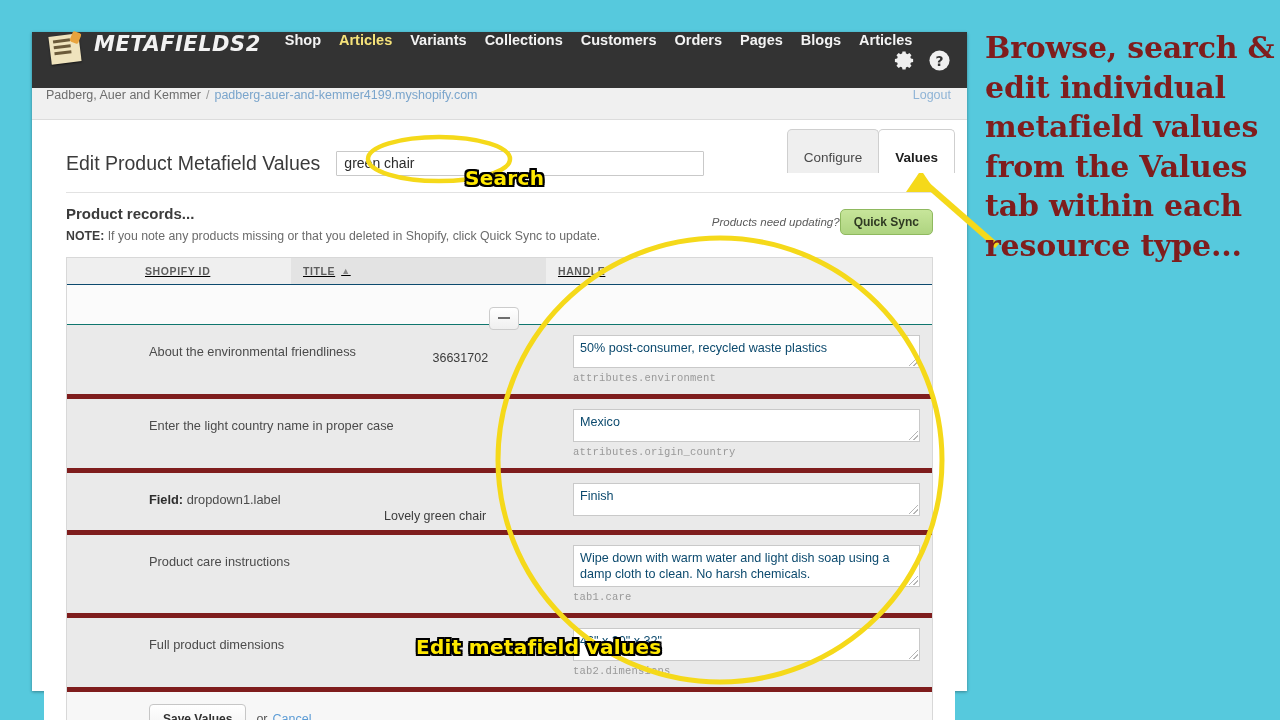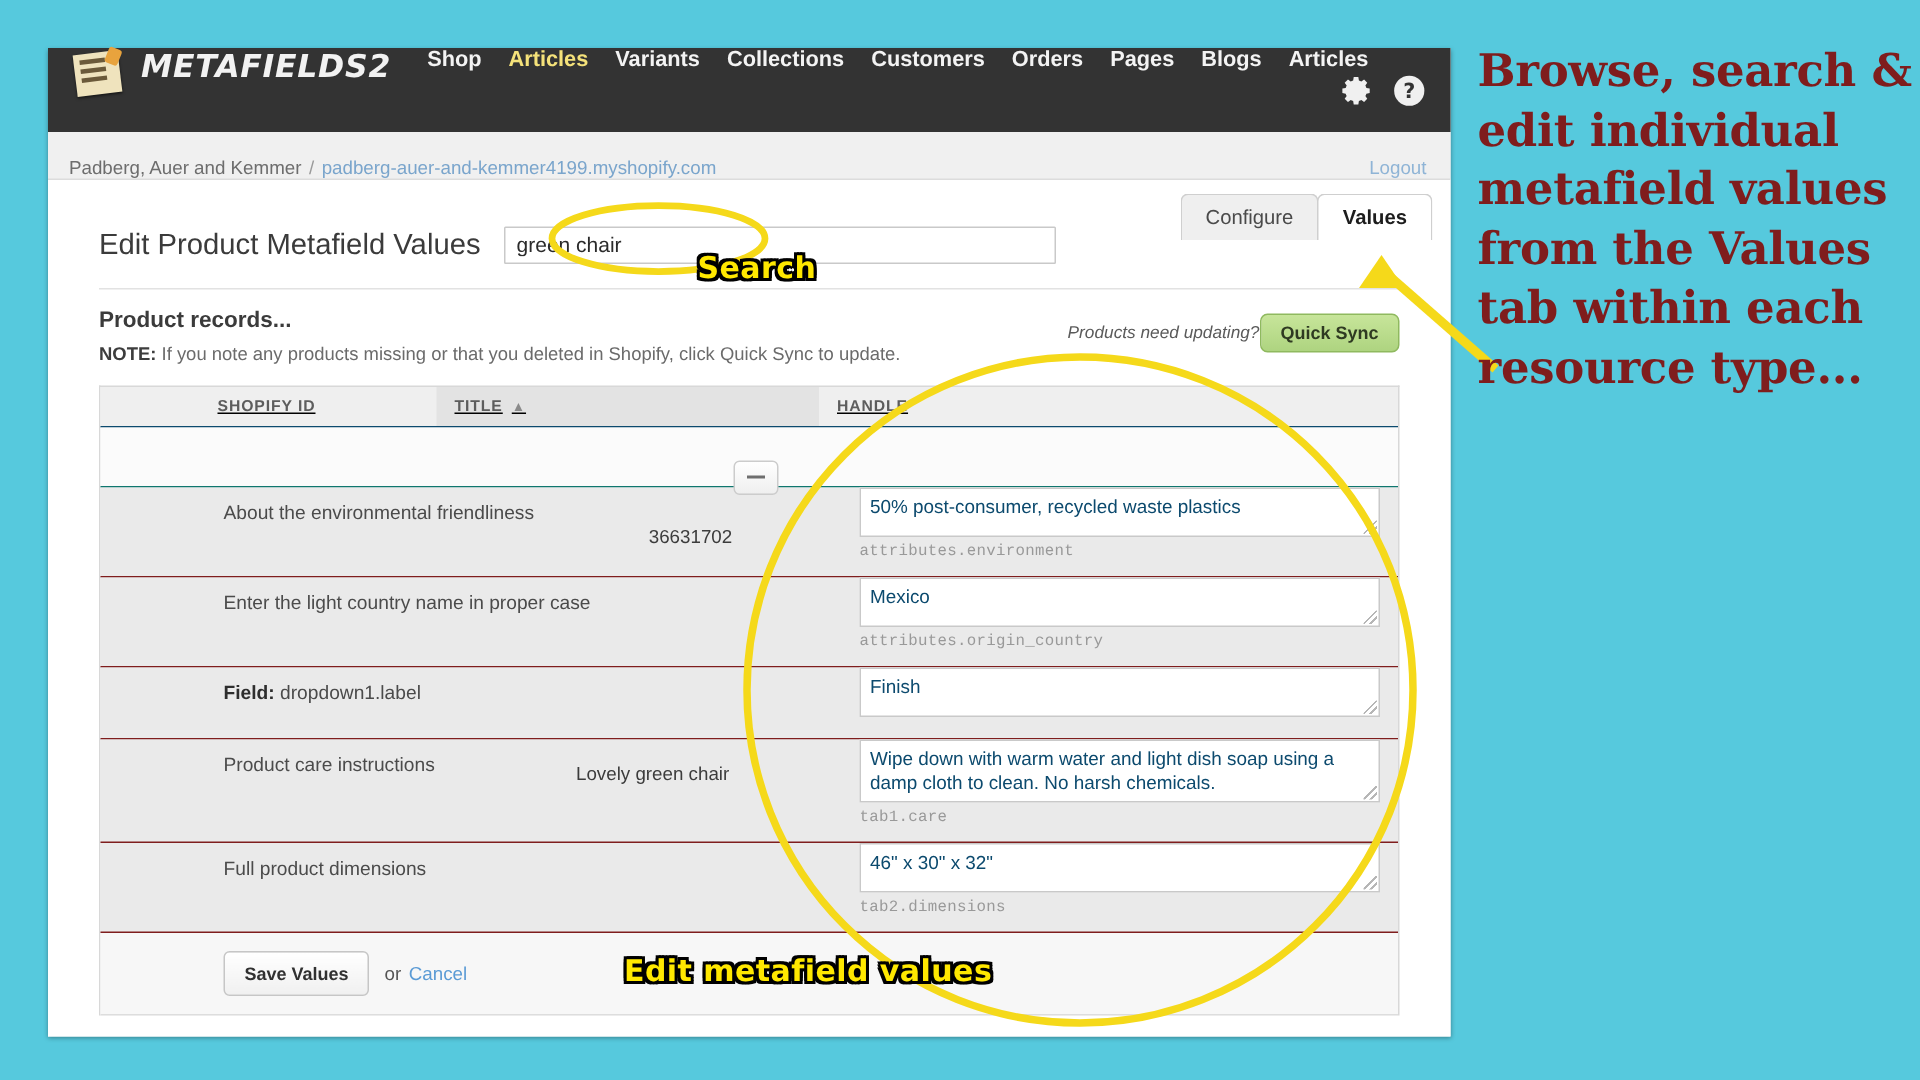--- a/index.html
+++ b/index.html
@@ -50,21 +50,21 @@
     color:#f3f3f3; font-size:14.5px; font-weight:bold; margin-right:18px;
     text-decoration:none; white-space:nowrap;
   }
   .nav-link.active { color:#f5e27a; }
   #nav-icons { position:absolute; right:16px; top:0; height:56px; display:flex; align-items:center; gap:12px; }
   .navicon { width:23px; height:23px; display:block; }
 
   
   #crumbbar {
     height:32px; background:#f0f0f0; border-bottom:1px solid #dcdcdc;
-    display:flex; align-items:flex-end; padding:0 14px; position:relative;
+    display:flex; align-items:flex-start; padding:0 14px; position:relative;
   }
   #crumb-text { font-size:12.5px; color:#6d6d6d; white-space:nowrap; }
   #crumb-shop { color:#7aa5cc; }
   #logout { position:absolute; right:16px; font-size:12.5px; color:#8fb4d6; }
 
   
   #page {
     position:absolute; left:0; right:0; top:88px; bottom:0;
     background:#ffffff; padding:0 8px 8px 8px;
   }
@@ -77,21 +77,21 @@
   #search-wrap { margin-left:16px; flex:1 1 auto; max-width:368px; }
   #search-input {
     width:100%; height:25px; border:1px solid #c9c9c9; background:#fff;
     font-size:14px; color:#2b2b2b; padding:2px 7px;
     font-family:"Liberation Sans", sans-serif; border-radius:1px;
   }
 
   
   #tabs { position:absolute; right:0px; top:8px; display:flex; align-items:flex-end; }
   .tab {
-    font-size:13.5px; color:#4a4a4a; padding:7px 16px 8px 16px;
+    font-size:13.5px; color:#4a4a4a; padding:20px 16px 8px 16px;
     border:1px solid #cfcfcf; border-bottom:none;
     border-radius:5px 5px 0 0; background:#efefef; margin-left:-1px;
     position:relative; top:1px;
   }
   .tab.active { background:#ffffff; color:#1d1d1d; font-weight:bold; z-index:2; }
 
   #title-rule { height:1px; background:#e2e2e2; margin:6px 22px 0 22px; }
 
   #section-head { padding:12px 22px 0 22px; position:relative; }
   #section-title { font-size:15px; font-weight:bold; color:#3b3b3b; }
@@ -120,21 +120,21 @@
   #product-row { display:flex; height:40px; align-items:center; background:#fbfbfb; border-bottom:1px solid #0f766e;flex-direction:column; }
   #toggle-btn {
     width:30px; height:23px; margin-left:22px; border:1px solid #cccccc;
     background:linear-gradient(#ffffff,#efefef); border-radius:4px;
     display:flex; align-items:center; justify-content:center; cursor:pointer;
   }
   #toggle-btn span { width:12px; height:2px; background:#6e6e6e; display:block; }
   .cell { font-size:12.5px; color:#3c3c3c; padding-left:12px; }
 
   
-  .mf-row { display:flex; background:#eaeaea; border-bottom:1px solid #7f1d1d; padding:0 0 10px 0; }
+  .mf-row { display:flex; background:#eaeaea; border-bottom:5px solid #7f1d1d; padding:10px 0 10px 0; }
   .mf-row:last-of-type { border-bottom:1px solid #dddddd; }
   .mf-label {
     width:506px; flex:0 0 506px; padding-left:82px; font-size:12.8px; color:#4b4b4b;
     padding-top:8px; line-height:1.35;
   }
   .mf-label b { color:#2e2e2e; }
   .mf-field { flex:1 1 auto; padding-right:12px; }
   .mf-ta {
     width:100%; min-height:33px; background:#fff; border:1px solid #c9c9c9;
     font-size:12.6px; color:#0c4a6e; padding:4px 6px; line-height:1.28;

